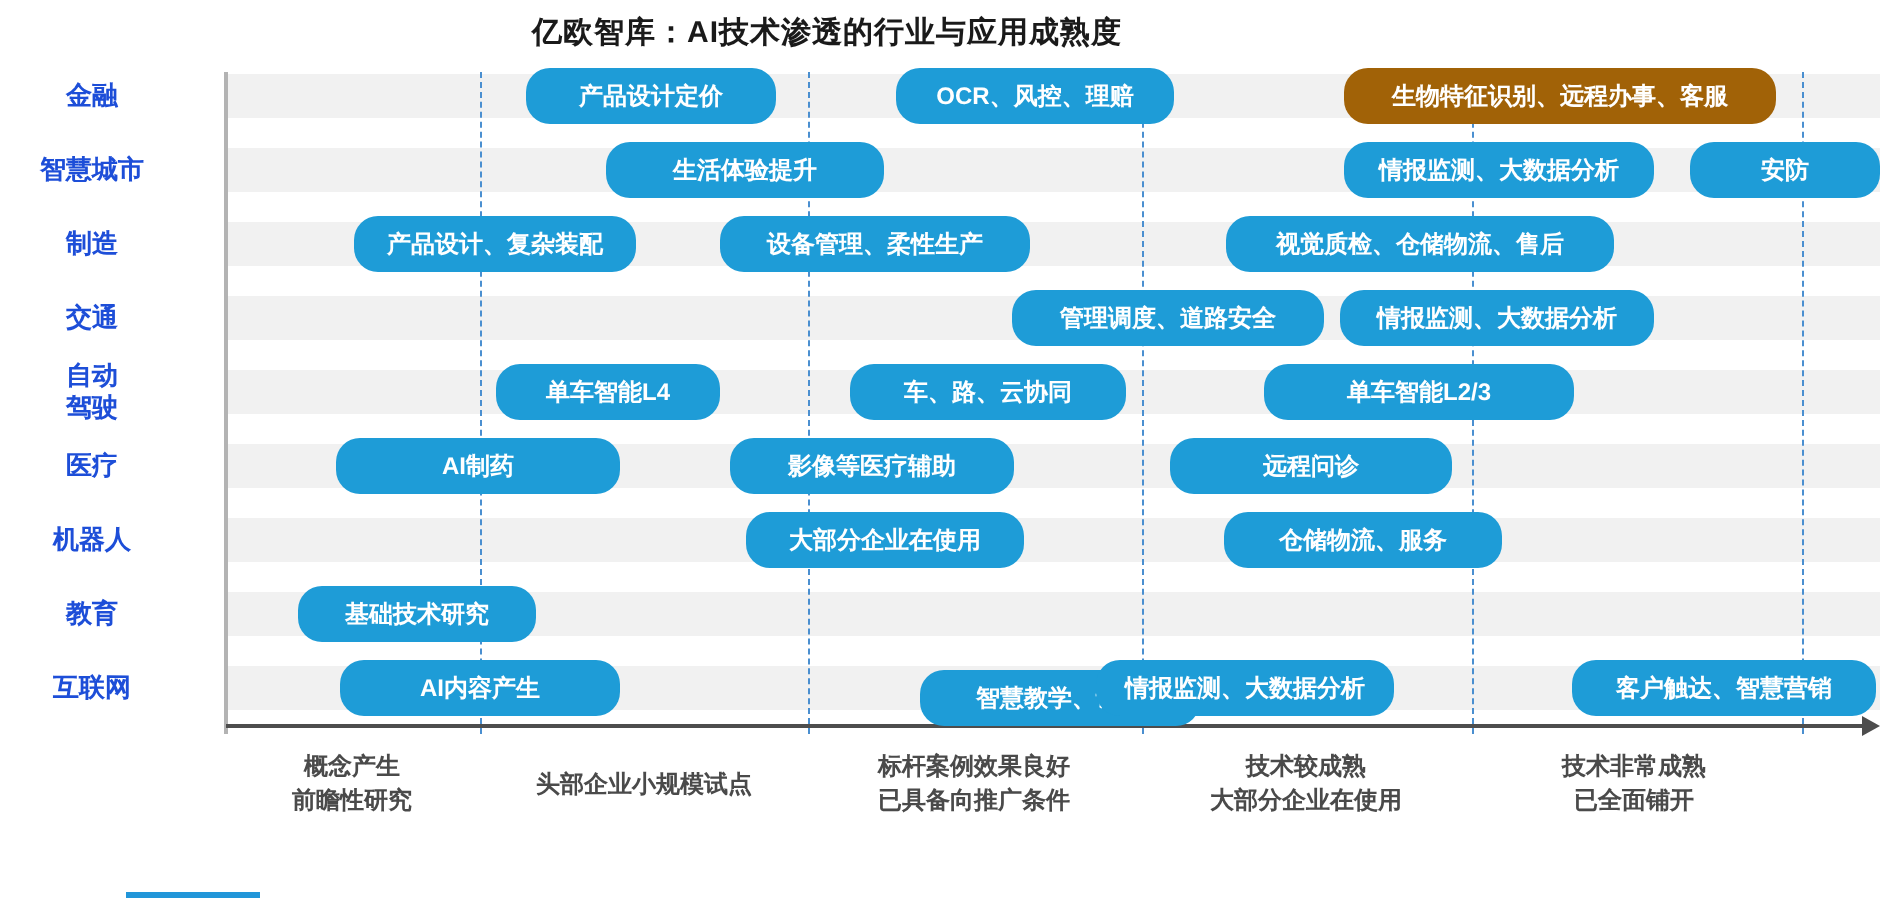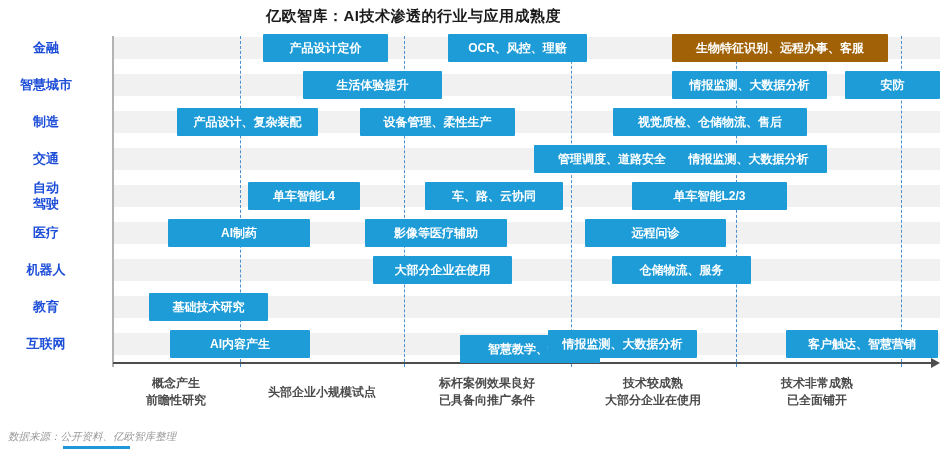--- a/index.html
+++ b/index.html
@@ -33,21 +33,21 @@
   }
   .stage-divider{
     position:absolute;top:36px;height:331px;width:0;
     border-left:1px dashed #4a8fd0;
     z-index:2;
   }
   .chart-bar{
     position:absolute;height:28px;
     display:flex;align-items:center;justify-content:center;
     color:#ffffff;font-size:12px;font-weight:bold;
-    border-radius:1px;
+    border-radius:12px;
     z-index:3;
     white-space:nowrap;
   }
   .left-axis{
     position:absolute;left:112px;top:36px;width:2px;height:331px;
     background:#b3b3b3;z-index:2;
   }
   .x-axis{
     position:absolute;left:113px;top:362px;width:820px;height:2px;
     background:#4d4d4d;z-index:2;
@@ -101,21 +101,21 @@
       <div class="chart-bar" style="left: 303px; width: 139px; top: 71px; background: rgb(30, 156, 215);">生活体验提升</div>
       <div class="chart-bar" style="left: 672px; width: 155px; top: 71px; background: rgb(30, 156, 215);">情报监测、大数据分析</div>
       <div class="chart-bar" style="left: 845px; width: 95px; top: 71px; background: rgb(30, 156, 215);">安防</div>
       <div class="row-stripe" style="top: 111px; background: rgb(241, 241, 241);"></div>
       <div class="row-label" style="top: 114px;">制造</div>
       <div class="chart-bar" style="left: 177px; width: 141px; top: 108px; background: rgb(30, 156, 215);">产品设计、复杂装配</div>
       <div class="chart-bar" style="left: 360px; width: 155px; top: 108px; background: rgb(30, 156, 215);">设备管理、柔性生产</div>
       <div class="chart-bar" style="left: 613px; width: 194px; top: 108px; background: rgb(30, 156, 215);">视觉质检、仓储物流、售后</div>
       <div class="row-stripe" style="top: 148px; background: rgb(241, 241, 241);"></div>
       <div class="row-label" style="top: 151px;">交通</div>
-      <div class="chart-bar" style="left: 506px; width: 156px; top: 145px; background: rgb(30, 156, 215); margin-left: 28px;">管理调度、道路安全</div>
+      <div class="chart-bar" style="left: 506px; width: 156px; top: 145px; background: rgb(30, 156, 215);">管理调度、道路安全</div>
       <div class="chart-bar" style="left: 670px; width: 157px; top: 145px; background: rgb(30, 156, 215);">情报监测、大数据分析</div>
       <div class="row-stripe" style="top: 185px; background: rgb(241, 241, 241);"></div>
       <div class="row-label" style="top: 180px;">自动
 驾驶</div>
       <div class="chart-bar" style="left: 248px; width: 112px; top: 182px; background: rgb(30, 156, 215);">单车智能L4</div>
       <div class="chart-bar" style="left: 425px; width: 138px; top: 182px; background: rgb(30, 156, 215);">车、路、云协同</div>
       <div class="chart-bar" style="left: 632px; width: 155px; top: 182px; background: rgb(30, 156, 215);">单车智能L2/3</div>
       <div class="row-stripe" style="top: 222px; background: rgb(241, 241, 241);"></div>
       <div class="row-label" style="top: 225px;">医疗</div>
       <div class="chart-bar" style="left: 168px; width: 142px; top: 219px; background: rgb(30, 156, 215);">AI制药</div>
@@ -137,15 +137,14 @@
       <div class="stage-label" style="left: 86px;">概念产生
 前瞻性研究</div>
       <div class="stage-label" style="left: 232px;">头部企业小规模试点</div>
       <div class="stage-label" style="left: 397px;">标杆案例效果良好
 已具备向推广条件</div>
       <div class="stage-label" style="left: 563px;">技术较成熟
 大部分企业在使用</div>
       <div class="stage-label" style="left: 727px;">技术非常成熟
 已全面铺开</div>
     </div>
-  <div class="footer-note">数据来源：公开资料、亿欧智库整理</div>
   <div class="bottom-accent"></div>
 </div>
 
 </body></html>

